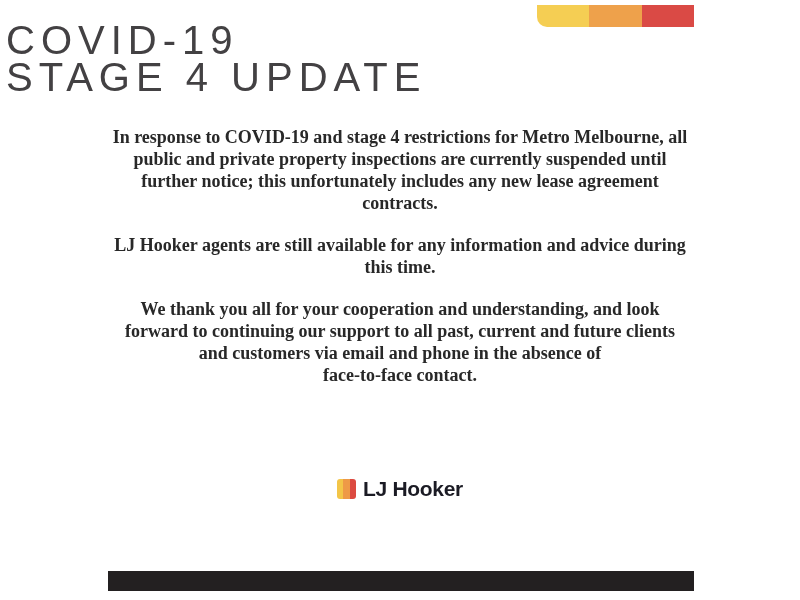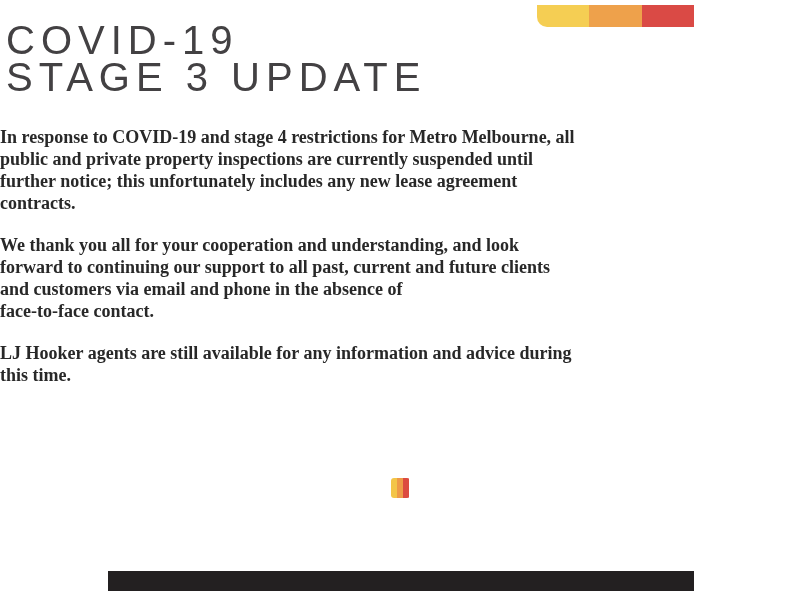--- a/index.html
+++ b/index.html
@@ -33,20 +33,21 @@
     font-size:40px;
     line-height:37px;
     letter-spacing:6px;
     text-indent:6px;
     white-space:nowrap;
   }
 
   
   .body-copy {
     position:absolute; top:126px; left:0; width:800px;
+    text-align:center;
   }
   .para {
     font-family:"Liberation Serif", serif;
     font-weight:700;
     font-size:18px;
     line-height:22px;
     color:#282828;
     white-space:pre-line;
     margin:0 0 20px 0;
   }
@@ -83,37 +84,38 @@
 <body>
 
 <div class="accent-bar">
   <div class="accent-seg" style="background-color: rgb(245, 206, 83);"></div>
   <div class="accent-seg" style="background-color: rgb(238, 161, 75);"></div>
   <div class="accent-seg" style="background-color: rgb(218, 74, 69);"></div>
 </div>
 
 <div class="title-block">
   <div class="title-line">COVID-19</div>
-  <div class="title-line">STAGE 3 UPDATE</div>
+  <div class="title-line">STAGE 4 UPDATE</div>
 </div>
 
 <div class="body-copy">
   <p class="para">In response to COVID-19 and stage 4 restrictions for Metro Melbourne, all
 public and private property inspections are currently suspended until
 further notice; this unfortunately includes any new lease agreement
 contracts.</p>
+  <p class="para">LJ Hooker agents are still available for any information and advice during
+this time.</p>
   <p class="para">We thank you all for your cooperation and understanding, and look
 forward to continuing our support to all past, current and future clients
 and customers via email and phone in the absence of
 face-to-face contact.</p>
-  <p class="para">LJ Hooker agents are still available for any information and advice during
-this time.</p>
 </div>
 
 <div class="logo-row">
   <div class="logo-mark">
     <div class="logo-stripe" style="background-color: rgb(243, 197, 72);"></div>
     <div class="logo-stripe" style="background-color: rgb(238, 154, 71);"></div>
     <div class="logo-stripe" style="background-color: rgb(220, 74, 64);"></div>
   </div>
+  <div class="logo-text">LJ Hooker</div>
 </div>
 
 <div class="bottom-bar" style="background-color: rgb(35, 32, 33);"></div>
 
 </body></html>

